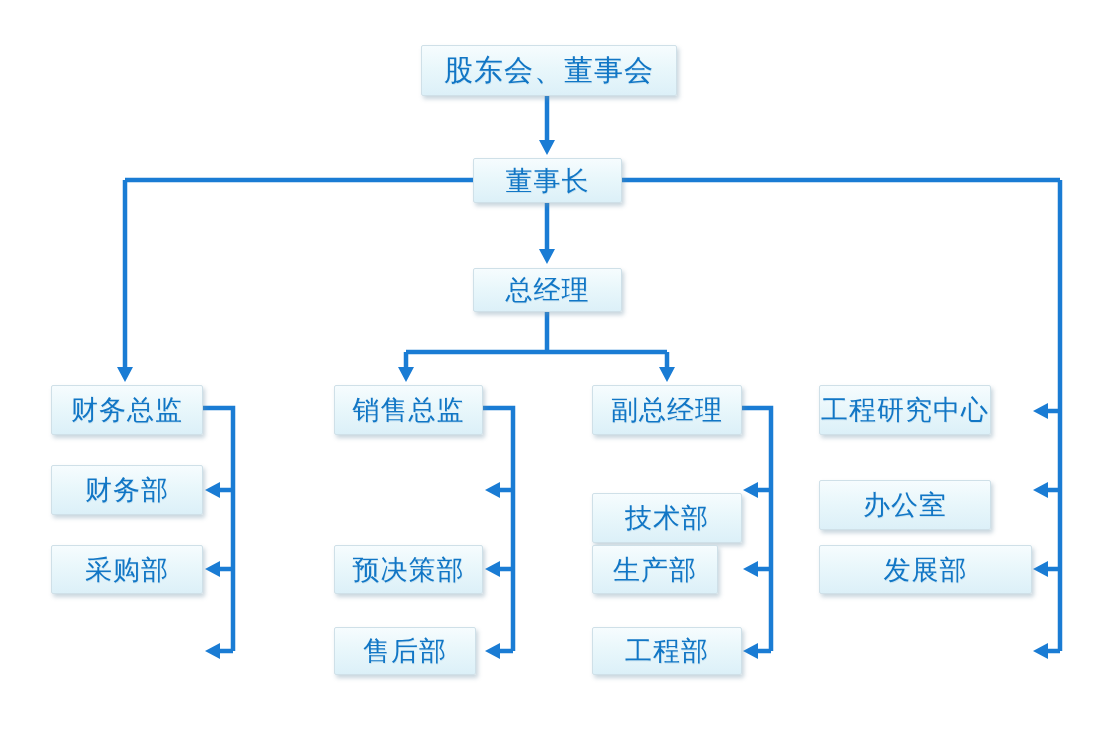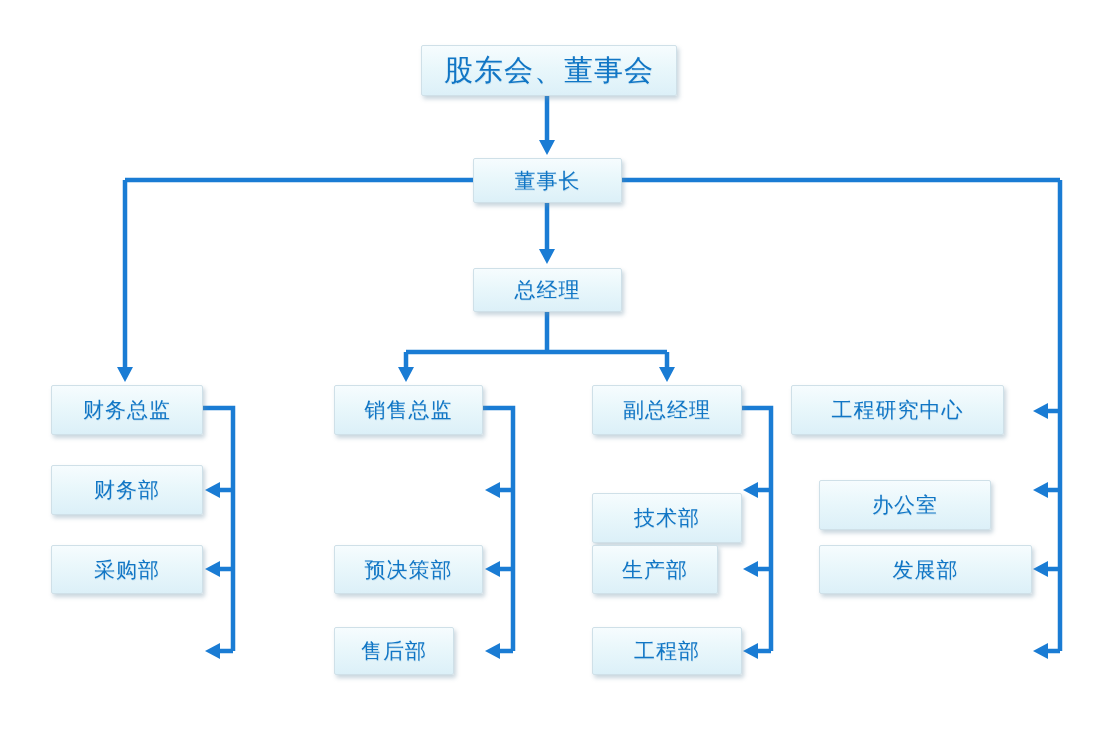--- a/index.html
+++ b/index.html
@@ -26,21 +26,21 @@
     z-index: 1;
     box-sizing: border-box;
     display: flex;
     align-items: center;
     justify-content: center;
     background: linear-gradient(180deg, #f6fcfe 0%, #e9f7fb 45%, #dcf0f8 100%);
     border: 1px solid #cfe0e8;
     border-radius: 2px;
     box-shadow: 2px 3px 4px rgba(110, 145, 165, 0.38);
     color: #1176c5;
-    font-size: 21px;
+    font-size: 27px;
     letter-spacing: 1px;
     white-space: nowrap;
     text-shadow: 0.5px 0.5px 0.5px rgba(180, 215, 235, 0.6);
   }
   .node.root { font-size: 29px; }
 </style>
 </head>
 <body>
 
 <div id="stage">
@@ -89,24 +89,24 @@
   <div class="node" style="left:473px;top:158px;width:149px;height:45px">董事长</div>
 
   <div class="node" style="left:473px;top:268px;width:149px;height:44px">总经理</div>
 
   <div class="node" style="left:51px;top:465px;width:152px;height:50px">财务部</div>
   <div class="node" style="left:51px;top:385px;width:152px;height:50px">财务总监</div>
   <div class="node" style="left:51px;top:545px;width:152px;height:49px">采购部</div>
 
   <div class="node" style="left:334px;top:385px;width:149px;height:50px">销售总监</div>
   <div class="node" style="left:334px;top:545px;width:149px;height:49px">预决策部</div>
-  <div class="node" style="left:334px;top:627px;width:120px;height:48px">售后部</div>
+  <div class="node" style="left:334px;top:627px;width:142px;height:48px">售后部</div>
 
   <div class="node" style="left:592px;top:385px;width:150px;height:50px">副总经理</div>
   <div class="node" style="left:592px;top:493px;width:150px;height:50px">技术部</div>
   <div class="node" style="left:592px;top:545px;width:126px;height:49px">生产部</div>
   <div class="node" style="left:592px;top:627px;width:150px;height:48px">工程部</div>
 
-  <div class="node" style="left:791px;top:385px;width:213px;height:50px">工程研究中心</div>
+  <div class="node" style="left:819px;top:385px;width:172px;height:50px">工程研究中心</div>
   <div class="node" style="left:819px;top:480px;width:172px;height:50px">办公室</div>
   <div class="node" style="left:819px;top:545px;width:213px;height:49px">发展部</div>
 
 </div>
 
 </body></html>

